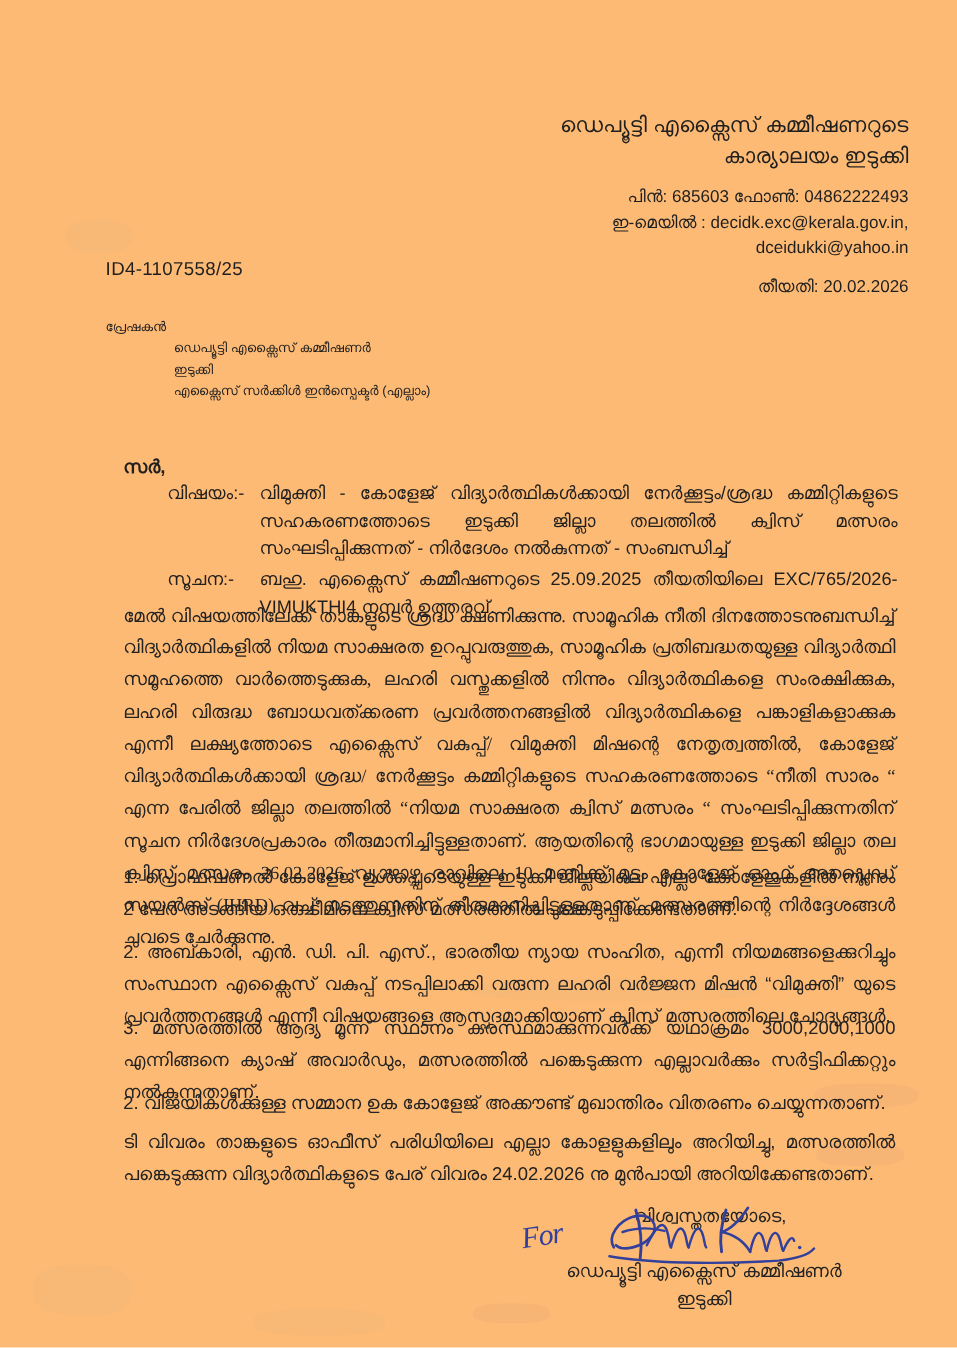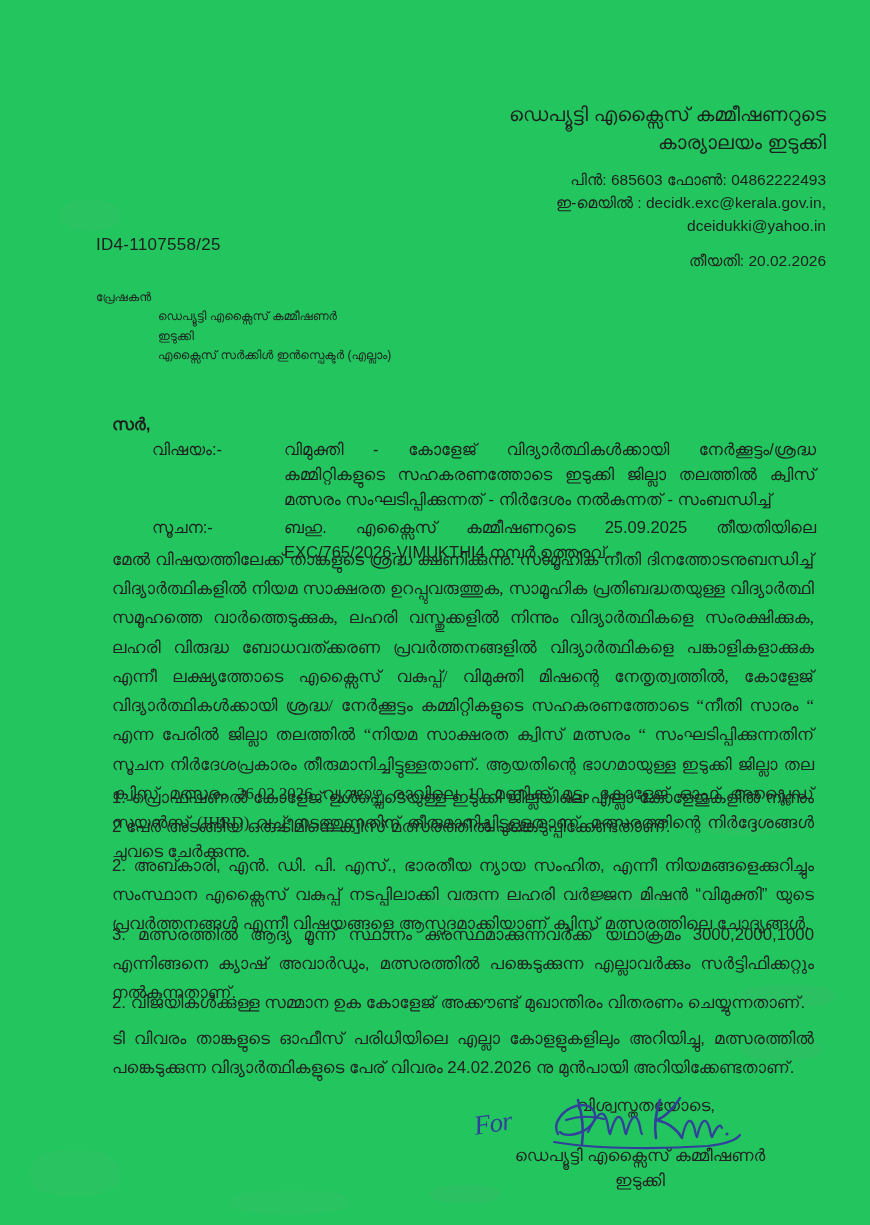--- a/index.html
+++ b/index.html
@@ -7,21 +7,21 @@
     padding: 0;
     background: #ffffff;
   }
   body {
     font-family: "Liberation Sans", "DejaVu Sans", sans-serif;
   }
   .page {
     position: relative;
     width: 870px;
     height: 1225px;
-    background: #22c55e;
+    background: #fdba74;
     overflow: hidden;
     color: #262626;
   }
 
   
   .artifact {
     position: absolute;
     background: #9b9b9b;
     opacity: 0.055;
     border-radius: 40%;
@@ -89,21 +89,20 @@
     left: 152px;
     width: 664px;
     font-size: 16.5px;
     line-height: 1.52;
     color: #1f1f1f;
   }
   .sub-row {
     display: flex;
     align-items: flex-start;
     margin-bottom: 1px;
-    gap: 48px;
   }
   .sub-key {
     flex: 0 0 84px;
     white-space: nowrap;
   }
   .sub-val {
     flex: 1 1 auto;
     text-align: justify;
     text-align-last: left;
   }

